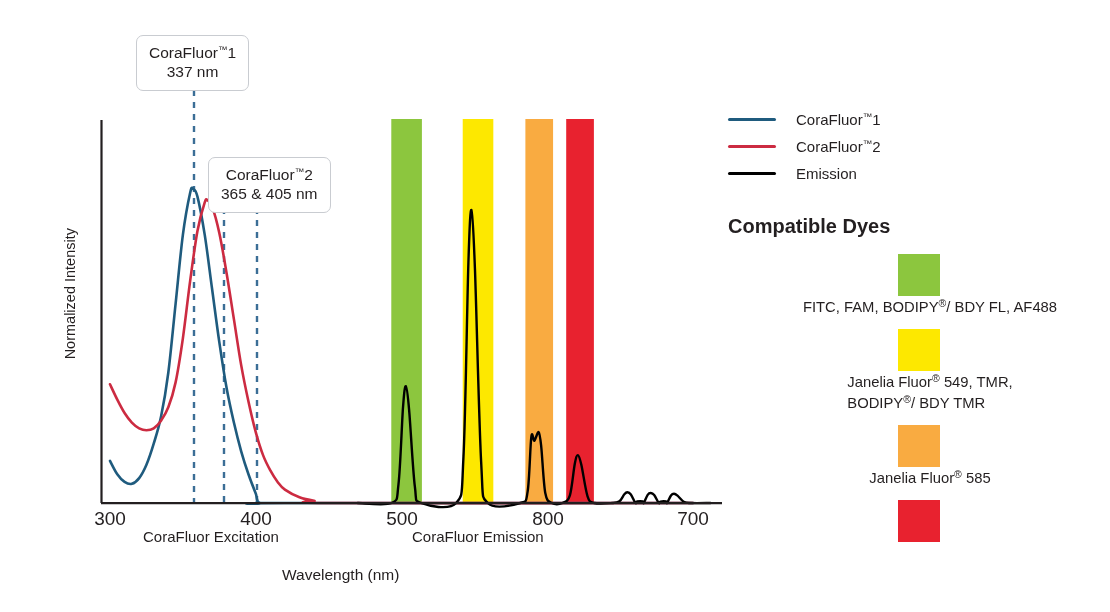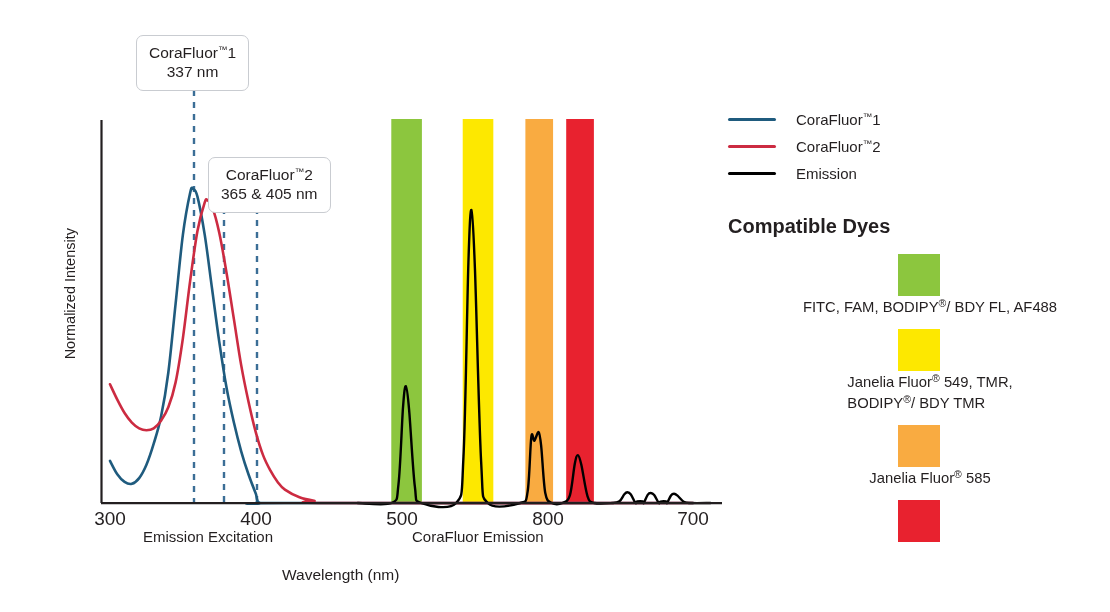--- a/index.html
+++ b/index.html
@@ -139,21 +139,21 @@
       <div class="l1"><span>CoraFluor</span><span class="tm">™</span><span>2</span></div>
       <div class="l2">365 &amp; 405 nm</div>
     </div>
 
     <div class="tick-label" style="left:80px; top:508px;">300</div>
     <div class="tick-label" style="left:226px; top:508px;">400</div>
     <div class="tick-label" style="left:372px; top:508px;">500</div>
     <div class="tick-label" style="left:518px; top:508px;">800</div>
     <div class="tick-label" style="left:663px; top:508px;">700</div>
 
-    <div class="axis-sub" style="left:143px; top:528px;">Emission Excitation</div>
+    <div class="axis-sub" style="left:143px; top:528px;">CoraFluor Excitation</div>
     <div class="axis-sub" style="left:412px; top:528px;">CoraFluor Emission</div>
 
     <div id="xaxis-title">Wavelength (nm)</div>
     <div id="yaxis-title">Normalized Intensity</div>
   </div>
 
   <div id="right-panel">
     <div id="line-legend">
         <div class="line-legend-row">
           <div class="line-swatch" style="background: rgb(31, 91, 126);"></div>

